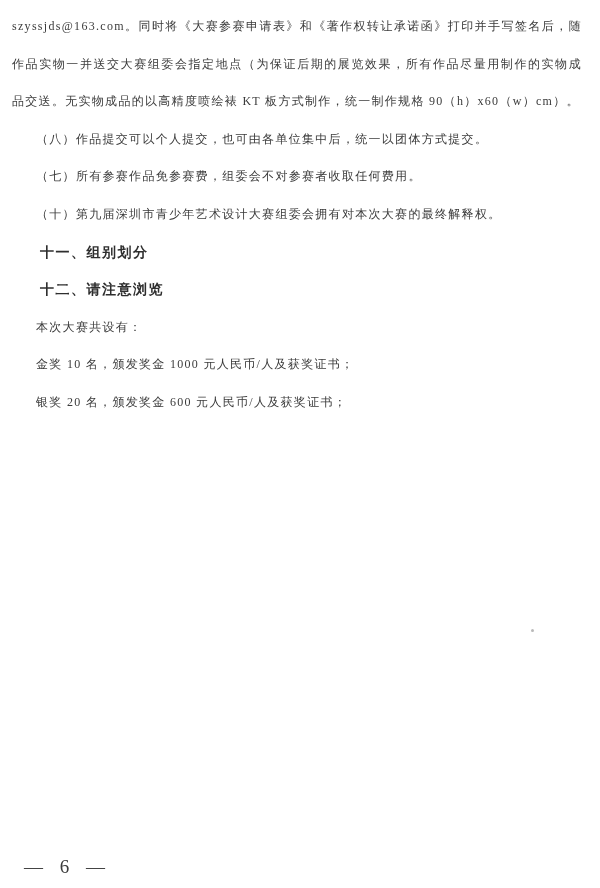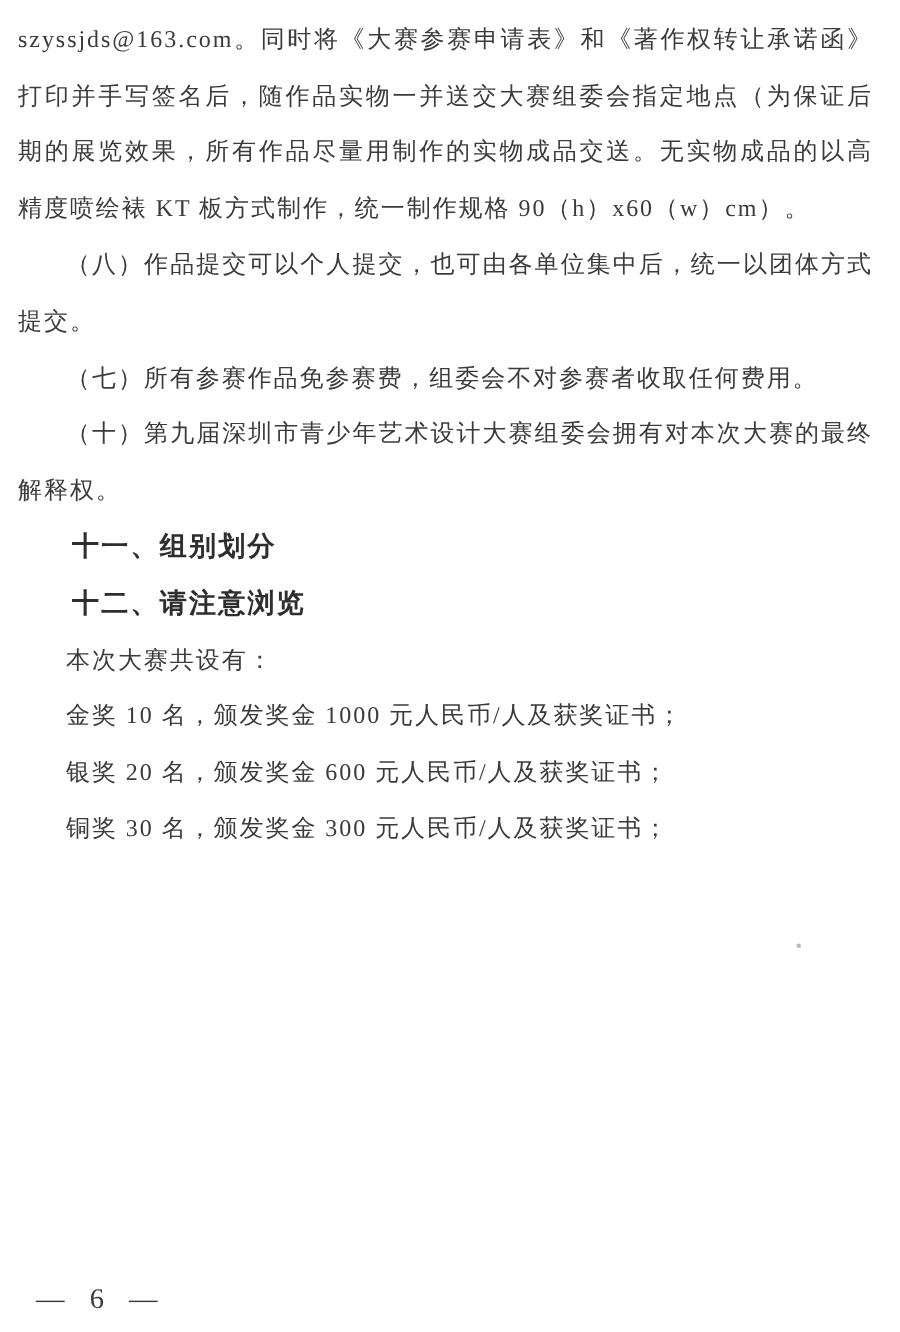--- a/index.html
+++ b/index.html
@@ -16,37 +16,37 @@
 
   .text-block {
     position: absolute;
     top: 8px;
     left: 12px;
     right: 18px;
   }
 
   .para {
     margin: 0;
-    font-size: 16px;
+    font-size: 12px;
     line-height: 37.6px;
     color: #3b3b3b;
     letter-spacing: 1.3px;
     text-align: justify;
     text-justify: inter-character;
     text-align-last: left;
     font-weight: 400;
   }
 
   .para.indent { text-indent: 2em; }
 
   .heading {
     margin: 0;
     font-family: "Liberation Sans", sans-serif;
     font-weight: 700;
-    font-size: 18px;
+    font-size: 14px;
     line-height: 37.6px;
     color: #2e2e2e;
     letter-spacing: 1.5px;
     text-indent: 2em;
   }
 
   .footer {
     position: absolute;
     left: 24px;
     bottom: 10px;
@@ -82,21 +82,20 @@
     <p class="para indent">（十）第九届深圳市青少年艺术设计大赛组委会拥有对本次大赛的最终解释权。</p>
 
     <h3 class="heading">十一、组别划分</h3>
 
 
     <h3 class="heading">十二、请注意浏览</h3>
 
     <p class="para indent">本次大赛共设有：</p>
     <p class="para indent">金奖 10 名，颁发奖金 1000 元人民币/人及获奖证书；</p>
     <p class="para indent">银奖 20 名，颁发奖金 600 元人民币/人及获奖证书；</p>
-    <p class="para indent">铜奖 30 名，颁发奖金 300 元人民币/人及获奖证书；</p>
 
   </div>
 
   <div class="scan-speck"></div>
 
   <div class="footer">— 6 —</div>
 
 </div>
 
 </body></html>

